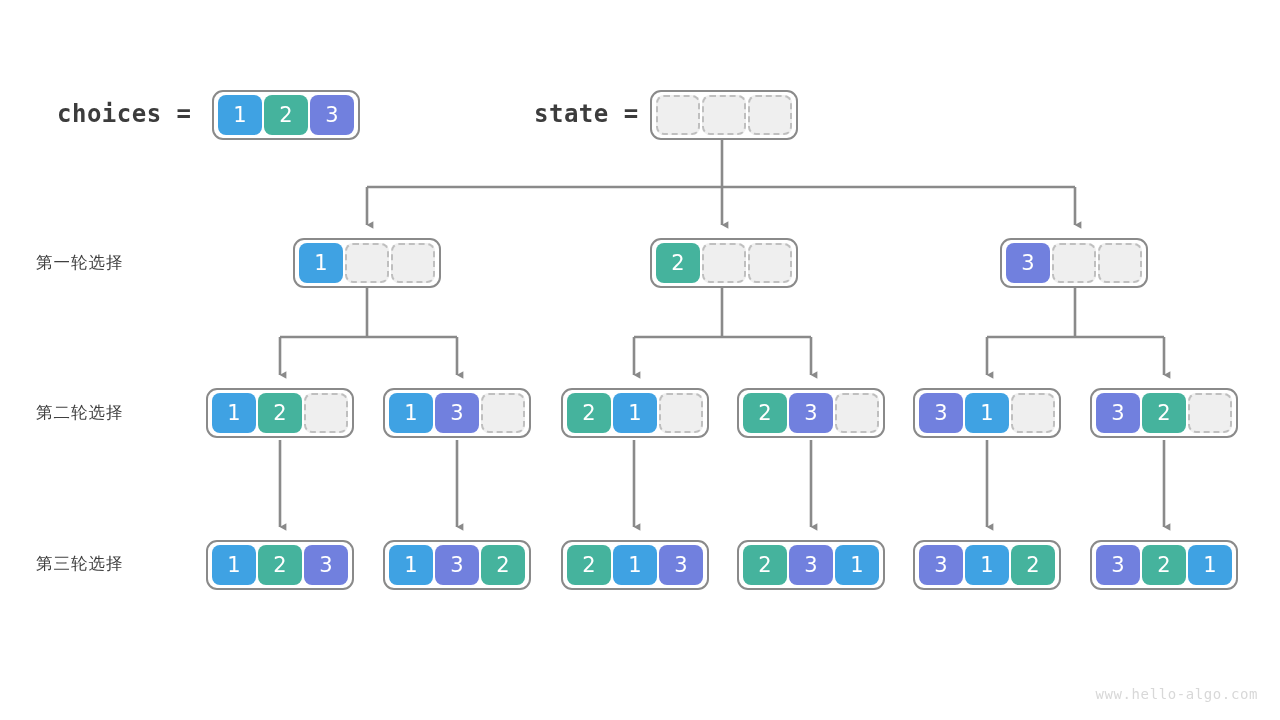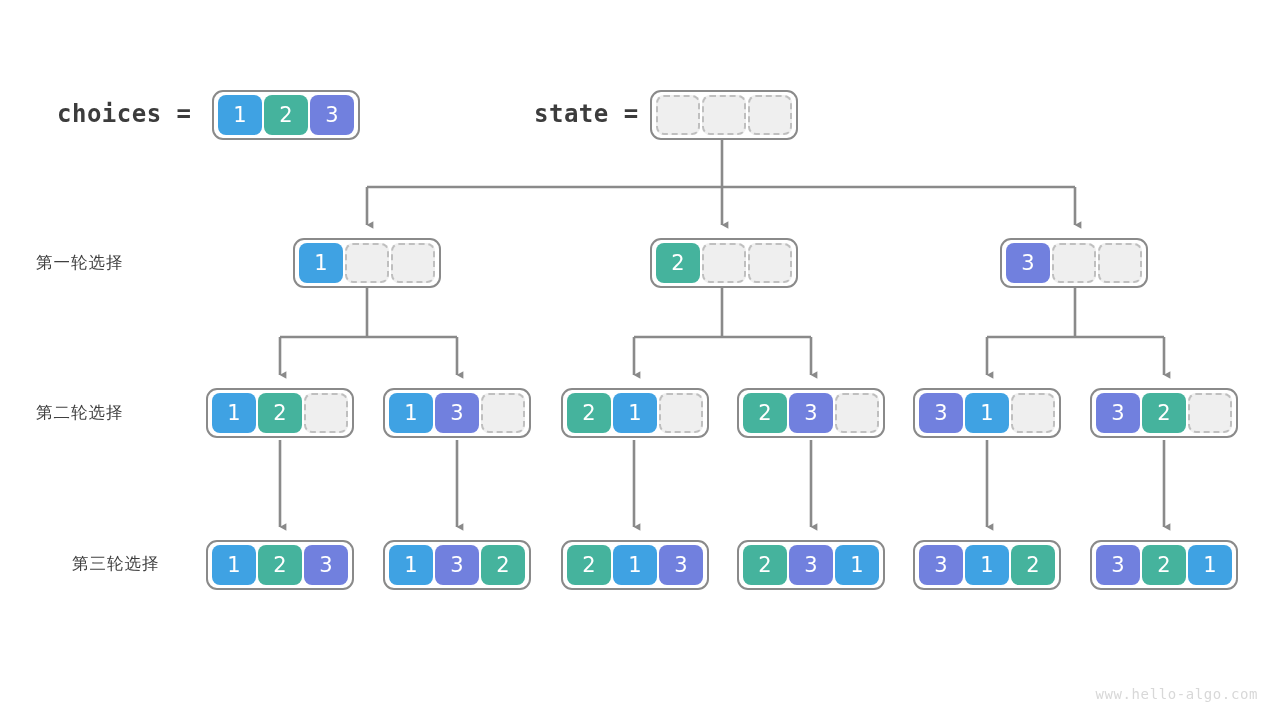--- a/index.html
+++ b/index.html
@@ -129,21 +129,21 @@
       <path d="M987,440 L987,527" marker-end="url(#arrow)"></path>
       <path d="M1164,440 L1164,527" marker-end="url(#arrow)"></path>
     </g>
   </svg>
 
   <div class="mono-label" style="left:57px; top:100px;">choices  =</div>
   <div class="mono-label" style="left:534px; top:100px;">state  =</div>
 
   <div class="row-label" style="left:36px; top:252px;">第一轮选择</div>
   <div class="row-label" style="left:36px; top:402px;">第二轮选择</div>
-  <div class="row-label" style="left:36px; top:553px;margin-left:36px;">第三轮选择</div>
+  <div class="row-label" style="left:36px; top:553px;">第三轮选择</div>
 
   <div id="arrays-host">
       <div class="array" style="left: 212px; top: 90px; width: 148px; height: 50px;">
         <div class="cell blue" style="width: 44px; height: 40px;">1</div>
         <div class="cell green" style="width: 44px; height: 40px;">2</div>
         <div class="cell purple" style="width: 44px; height: 40px;">3</div>
       </div>
       <div class="array" style="left: 650px; top: 90px; width: 148px; height: 50px;">
         <div class="cell empty" style="width: 44px; height: 40px;"></div>
         <div class="cell empty" style="width: 44px; height: 40px;"></div>

